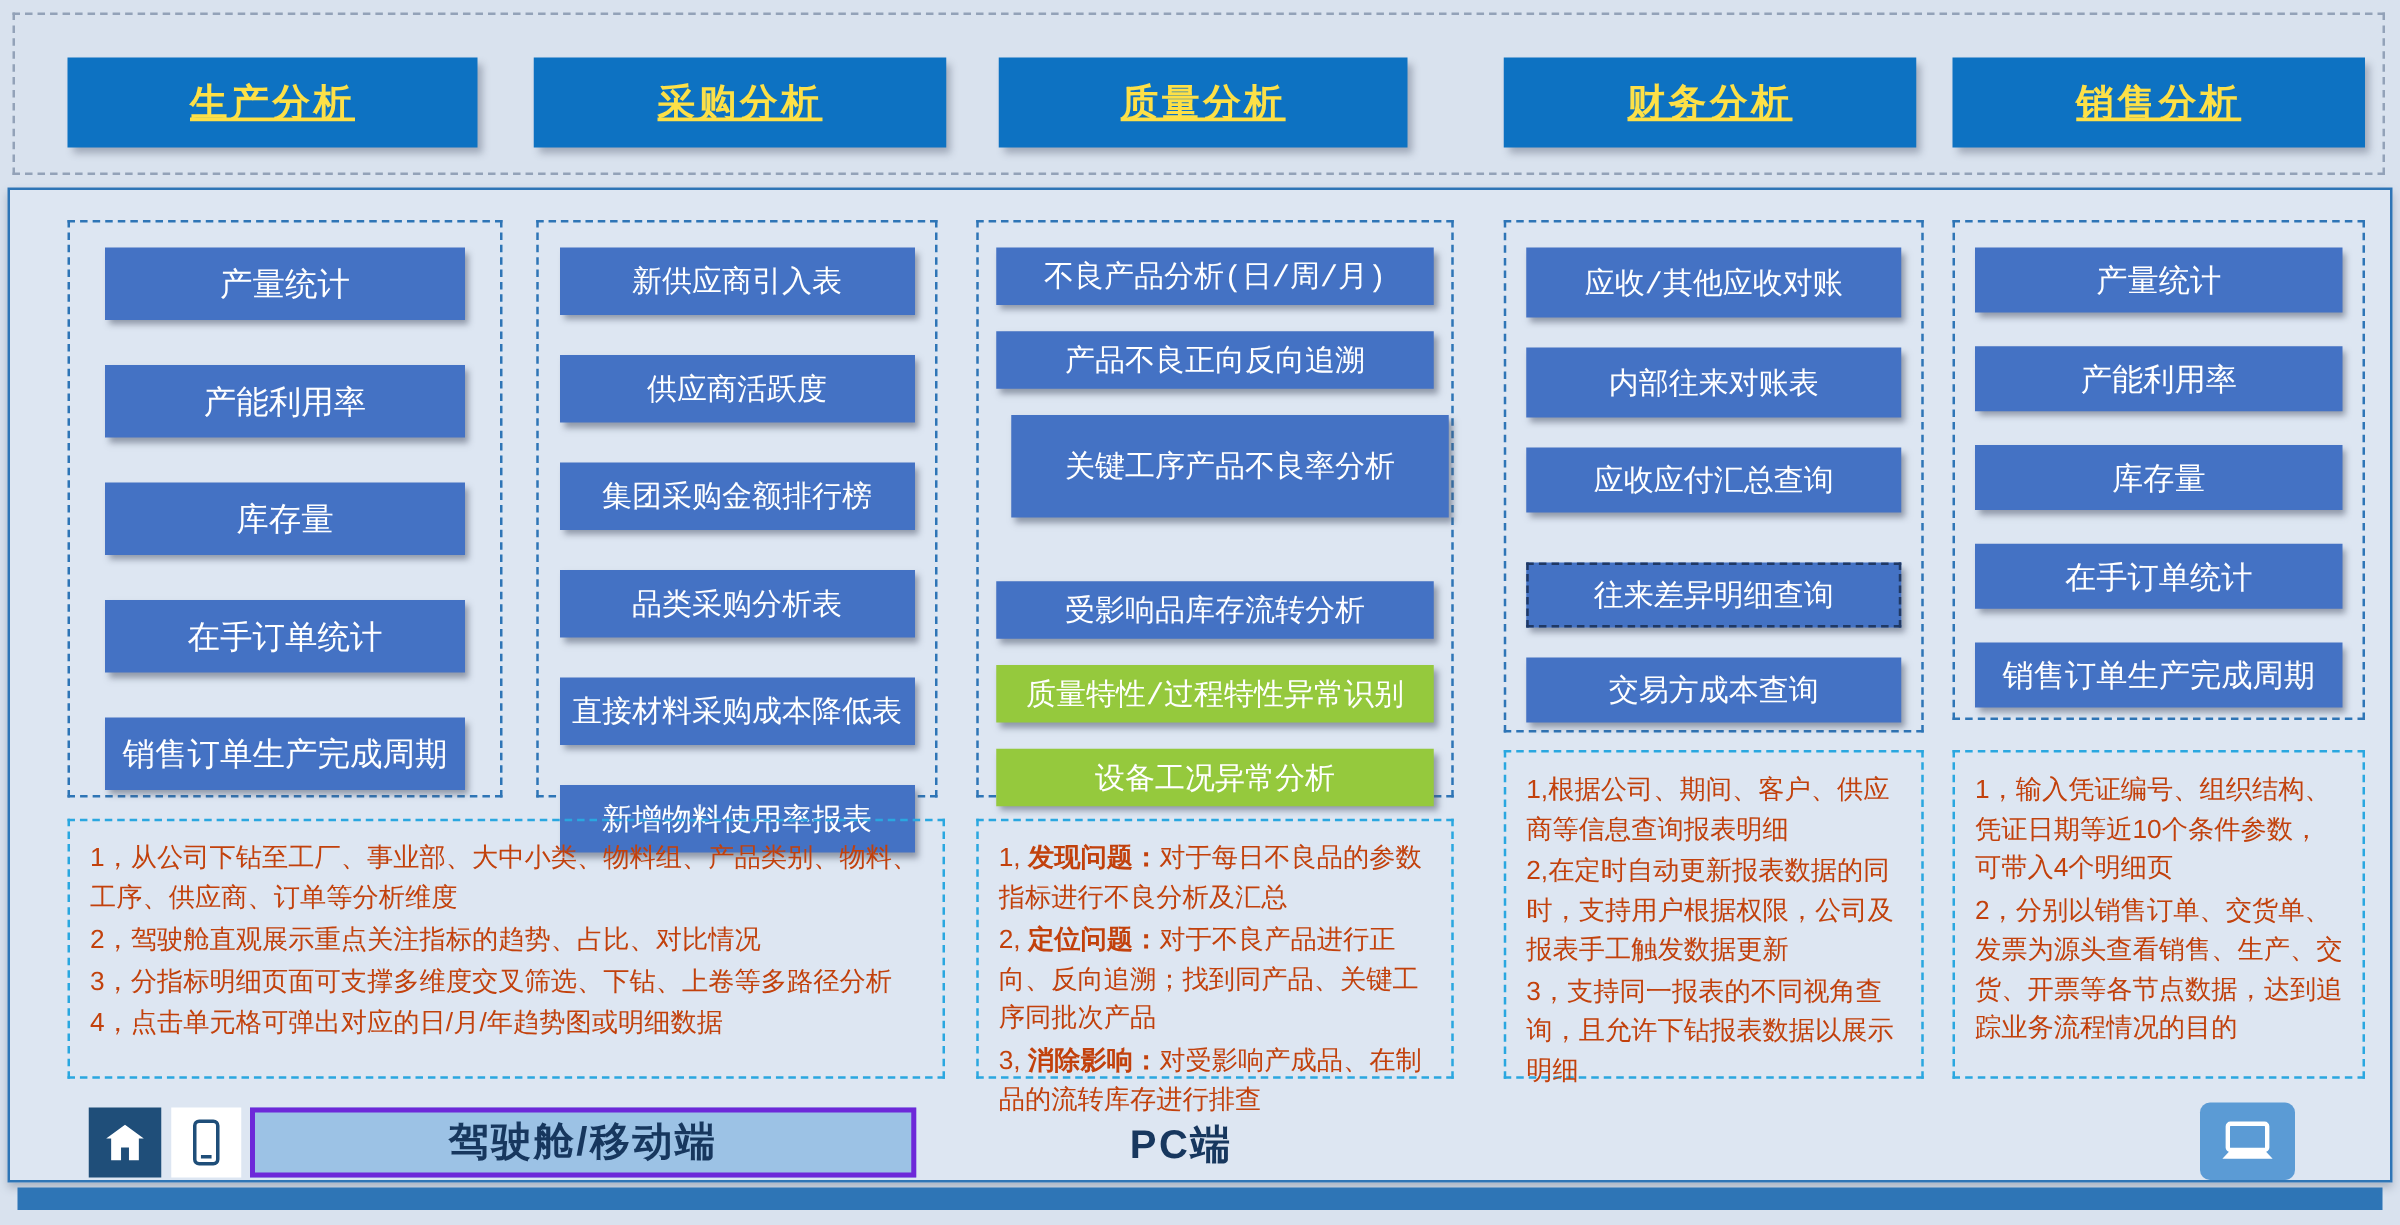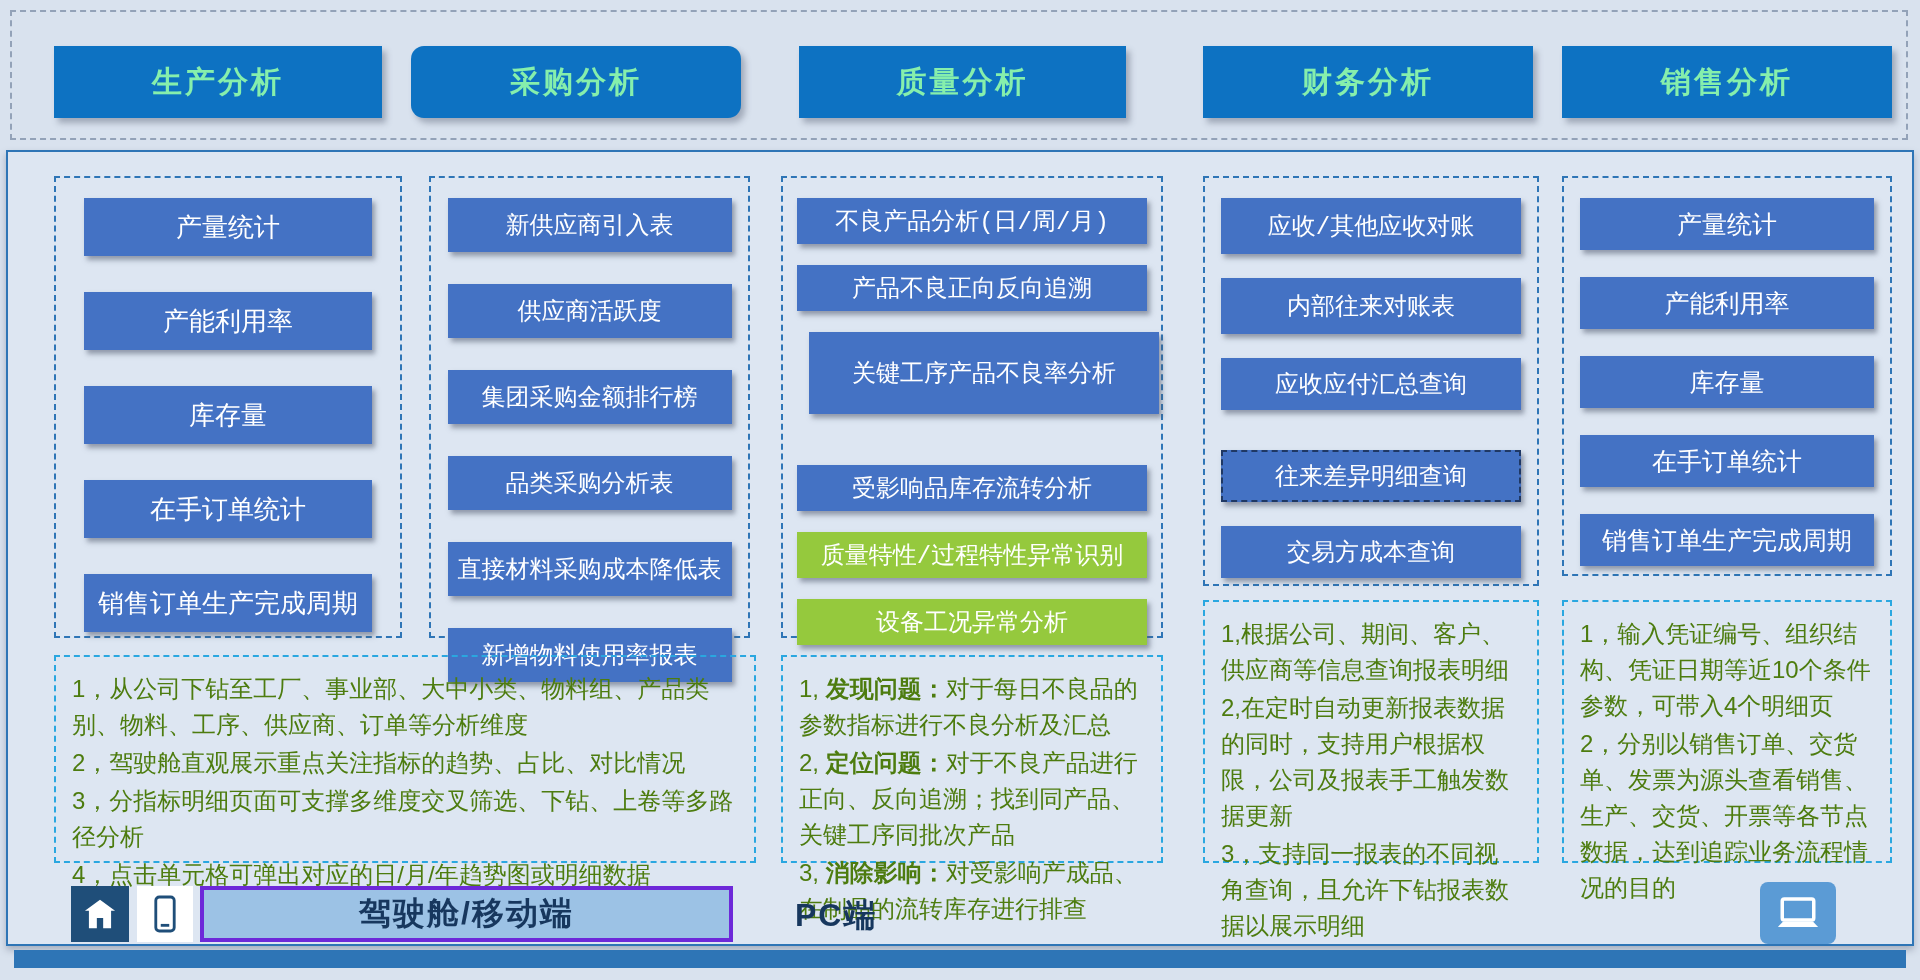--- a/index.html
+++ b/index.html
@@ -12,28 +12,29 @@
   }
   .screen { position: absolute; inset: 0; }
 
   
   .top-band {
     position: absolute; left: 10px; top: 10px; width: 1898px; height: 130px;
     border: 2px dashed #93a2b8;
   }
   .tab {
     position: absolute; top: 34px; height: 72px;
-    background: #0d72c2; color: #86efac;
+    background: #0d72c2; color: #fde047;
     font-weight: bold; font-size: 30px; letter-spacing: 3px;
     display: flex; align-items: center; justify-content: center;
     box-shadow: 4px 5px 6px rgba(90,100,120,.45);
     cursor: pointer;
+    text-decoration: underline;
   }
   .t1 { left: 42px;   width: 328px; }
-  .t2 { left: 399px;  width: 330px; border-radius: 13px; }
+  .t2 { left: 415px;  width: 330px; }
   .t3 { left: 787px;  width: 327px; }
   .t4 { left: 1191px; width: 330px; }
   .t5 { left: 1550px; width: 330px; }
 
   
   .main {
     position: absolute; left: 6px; top: 150px; width: 1908px; height: 796px;
     border: 2px solid #2e75b6; background: #dde6f2;
     box-shadow: 0 4px 7px rgba(90,100,120,.4);
   }
@@ -63,21 +64,21 @@
   .g3 .btn.gap-before { margin-top: 30px; }
   .btn.green { background: #95c93d; }
   .g4 .btn { width: 300px; height: 56px; font-size: 24px; }
   .g4 .btn.small { height: 52px; }
   .g4 .btn.gap-before { margin-top: 16px; }
   .g4 .btn.dashed { border: 2px dashed #1f3864; }
   .g5 .btn { width: 294px; height: 52px; font-size: 25px; }
 
   .note {
     position: absolute; border: 2px dashed #2aa7e0;
-    color: #4d7c0f; font-size: 24px; line-height: 1.5;
+    color: #c2410c; font-size: 21px; line-height: 1.5;
     padding: 14px 16px;
   }
   .n1 { left: 46px;   top: 503px; width: 702px; height: 208px; }
   .n3 { left: 773px;  top: 503px; width: 382px; height: 208px; }
   .n4 { left: 1195px; top: 448px; width: 336px; height: 263px; }
   .n5 { left: 1554px; top: 448px; width: 330px; height: 263px; }
   .note-line { margin-bottom: 2px; }
   .note-line b { font-weight: bold; }
 
   
@@ -88,21 +89,21 @@
   .phone-box  { left: 129px; top: 734px; width: 56px; height: 56px; background: #ffffff; }
   .laptop-box { left: 1752px; top: 730px; width: 76px; height: 62px; background: #5b9bd5; border-radius: 8px; cursor: pointer; }
   .mobile-bar {
     position: absolute; left: 192px; top: 734px; width: 533px; height: 56px;
     background: #9cc2e5; border: 4px solid #6d28d9;
     color: #17375e; font-weight: bold; font-size: 32px; letter-spacing: 2px;
     display: flex; align-items: center; justify-content: center;
   }
   .pc-label {
     position: absolute; left: 787px; top: 742px; width: 300px;
-    text-align: left; color: #17375e; font-weight: bold; font-size: 32px; letter-spacing: 2px;
+    text-align: center; color: #17375e; font-weight: bold; font-size: 32px; letter-spacing: 2px;
   }
 
   .bottom-strip {
     position: absolute; left: 14px; top: 950px; width: 1892px; height: 18px;
     background: #2e75b6;
   }
 </style>
 </head>
 <body>
 

